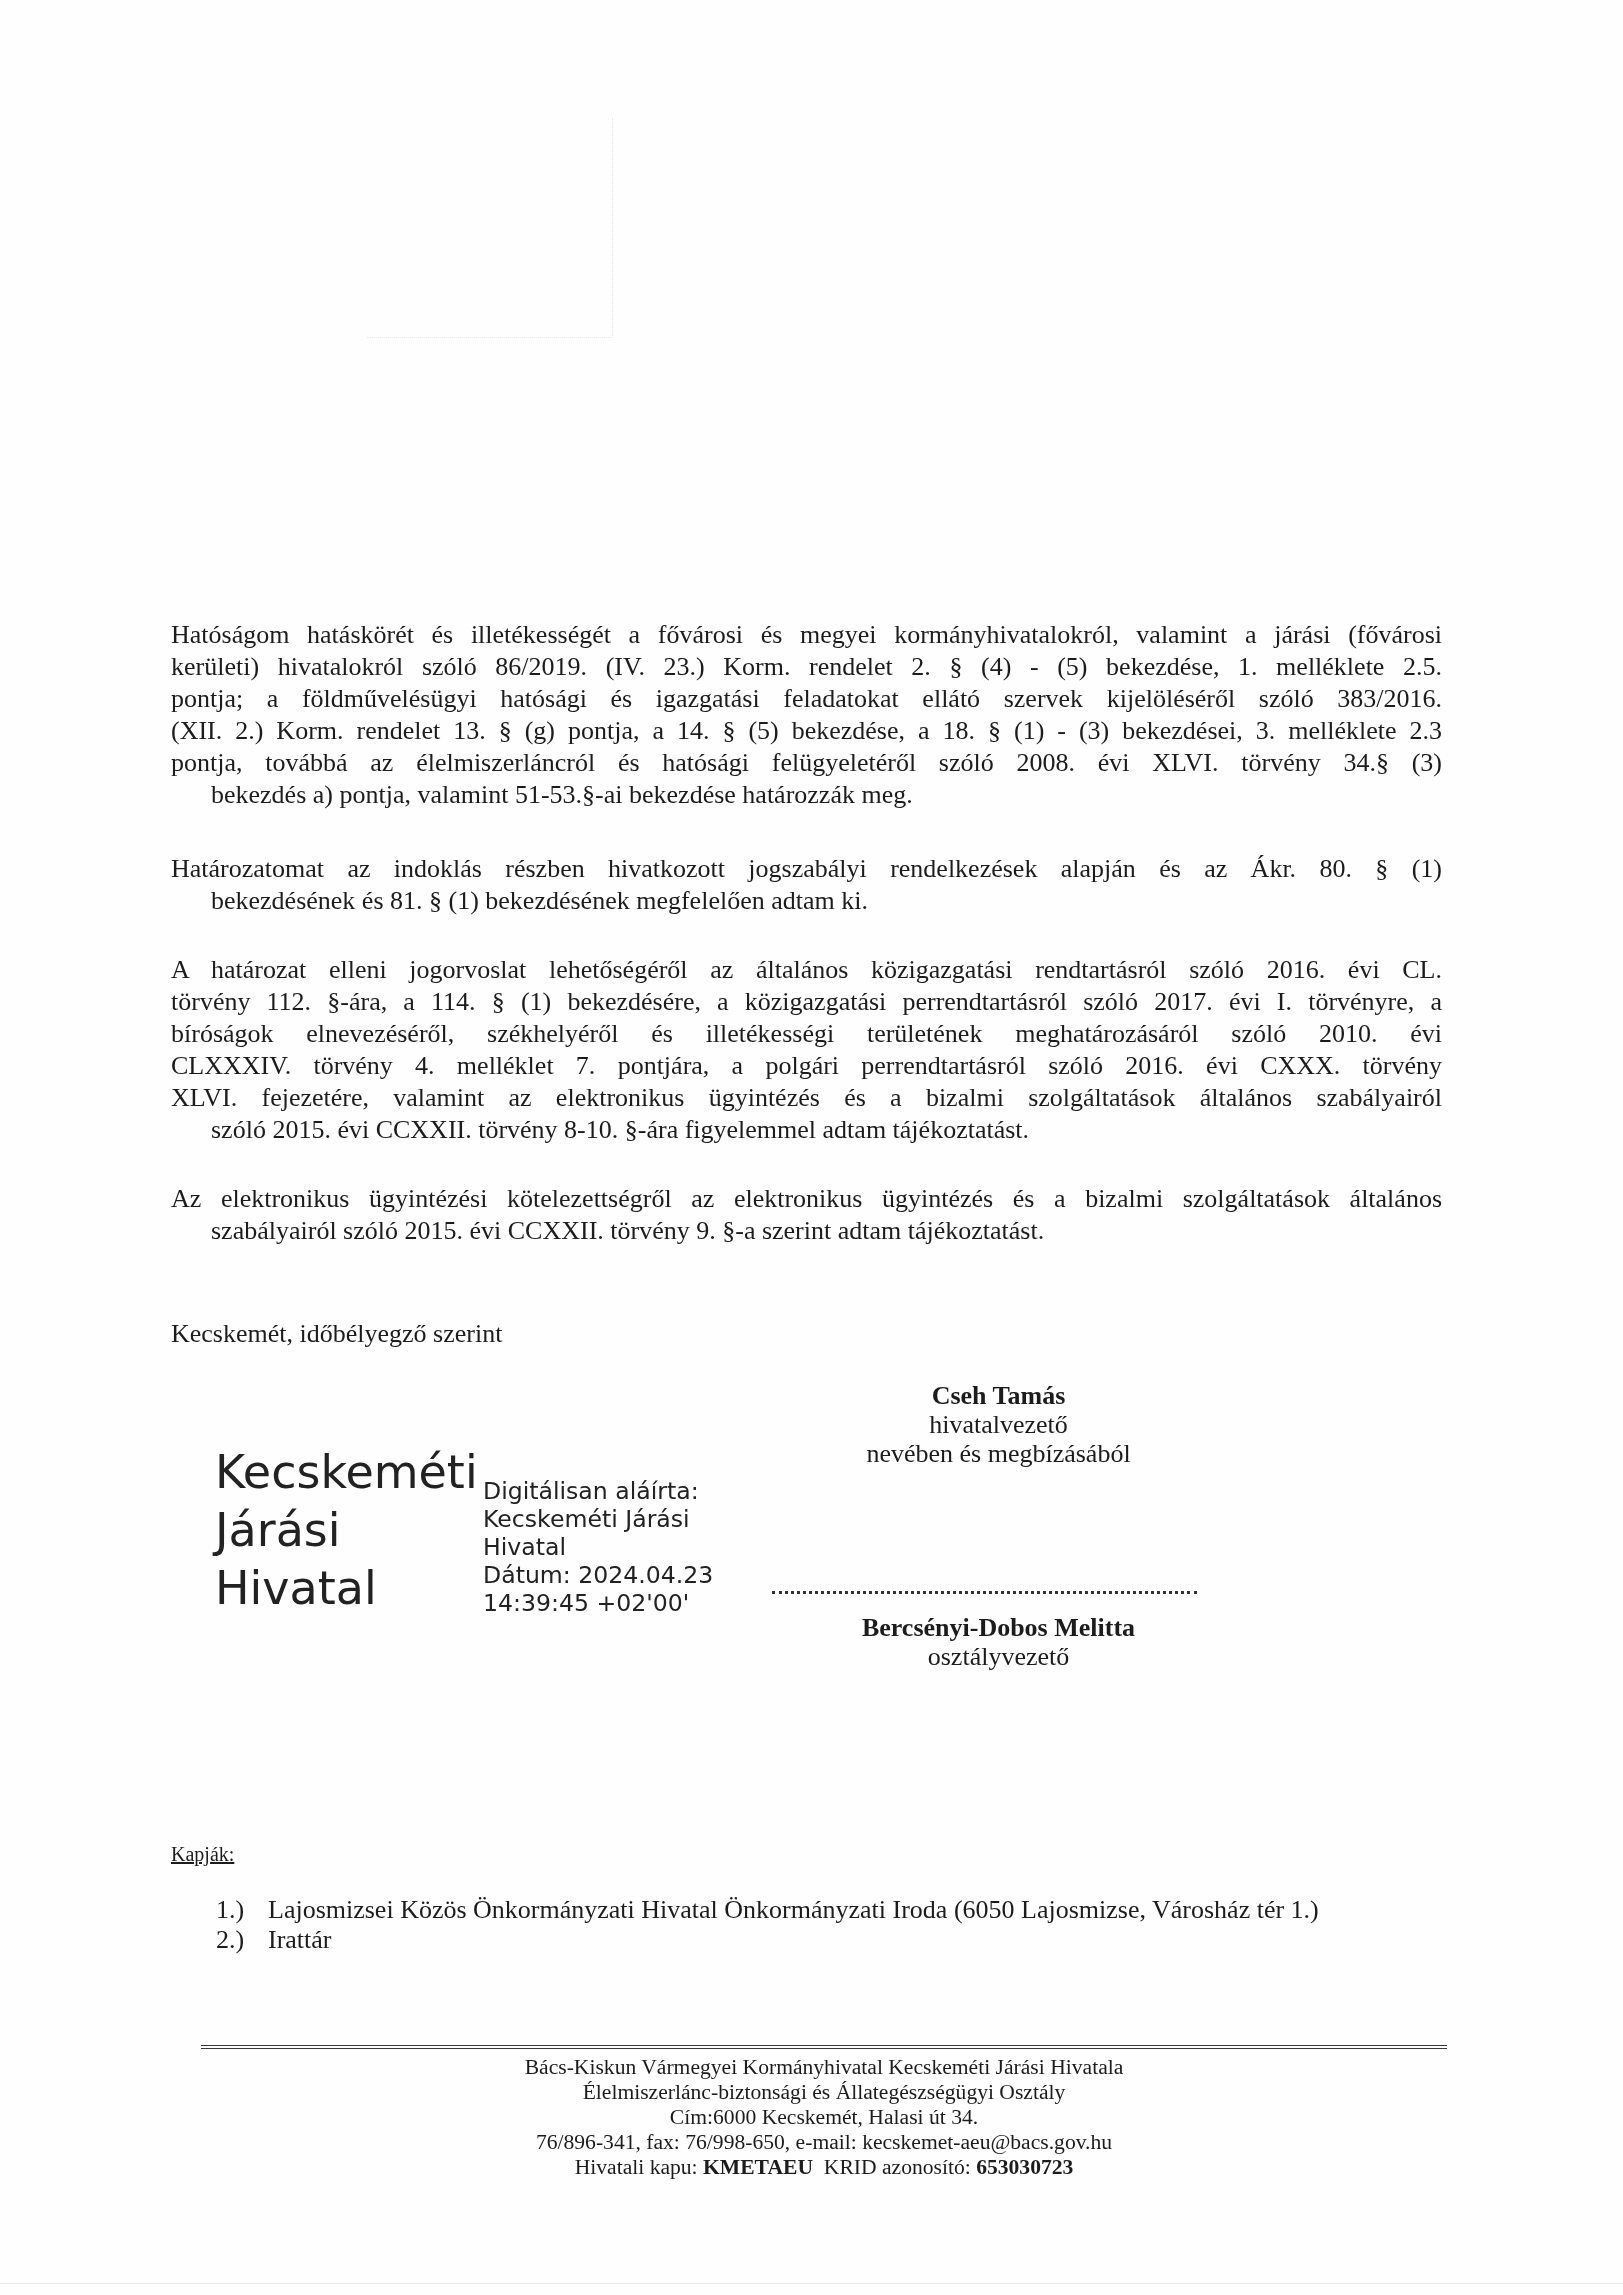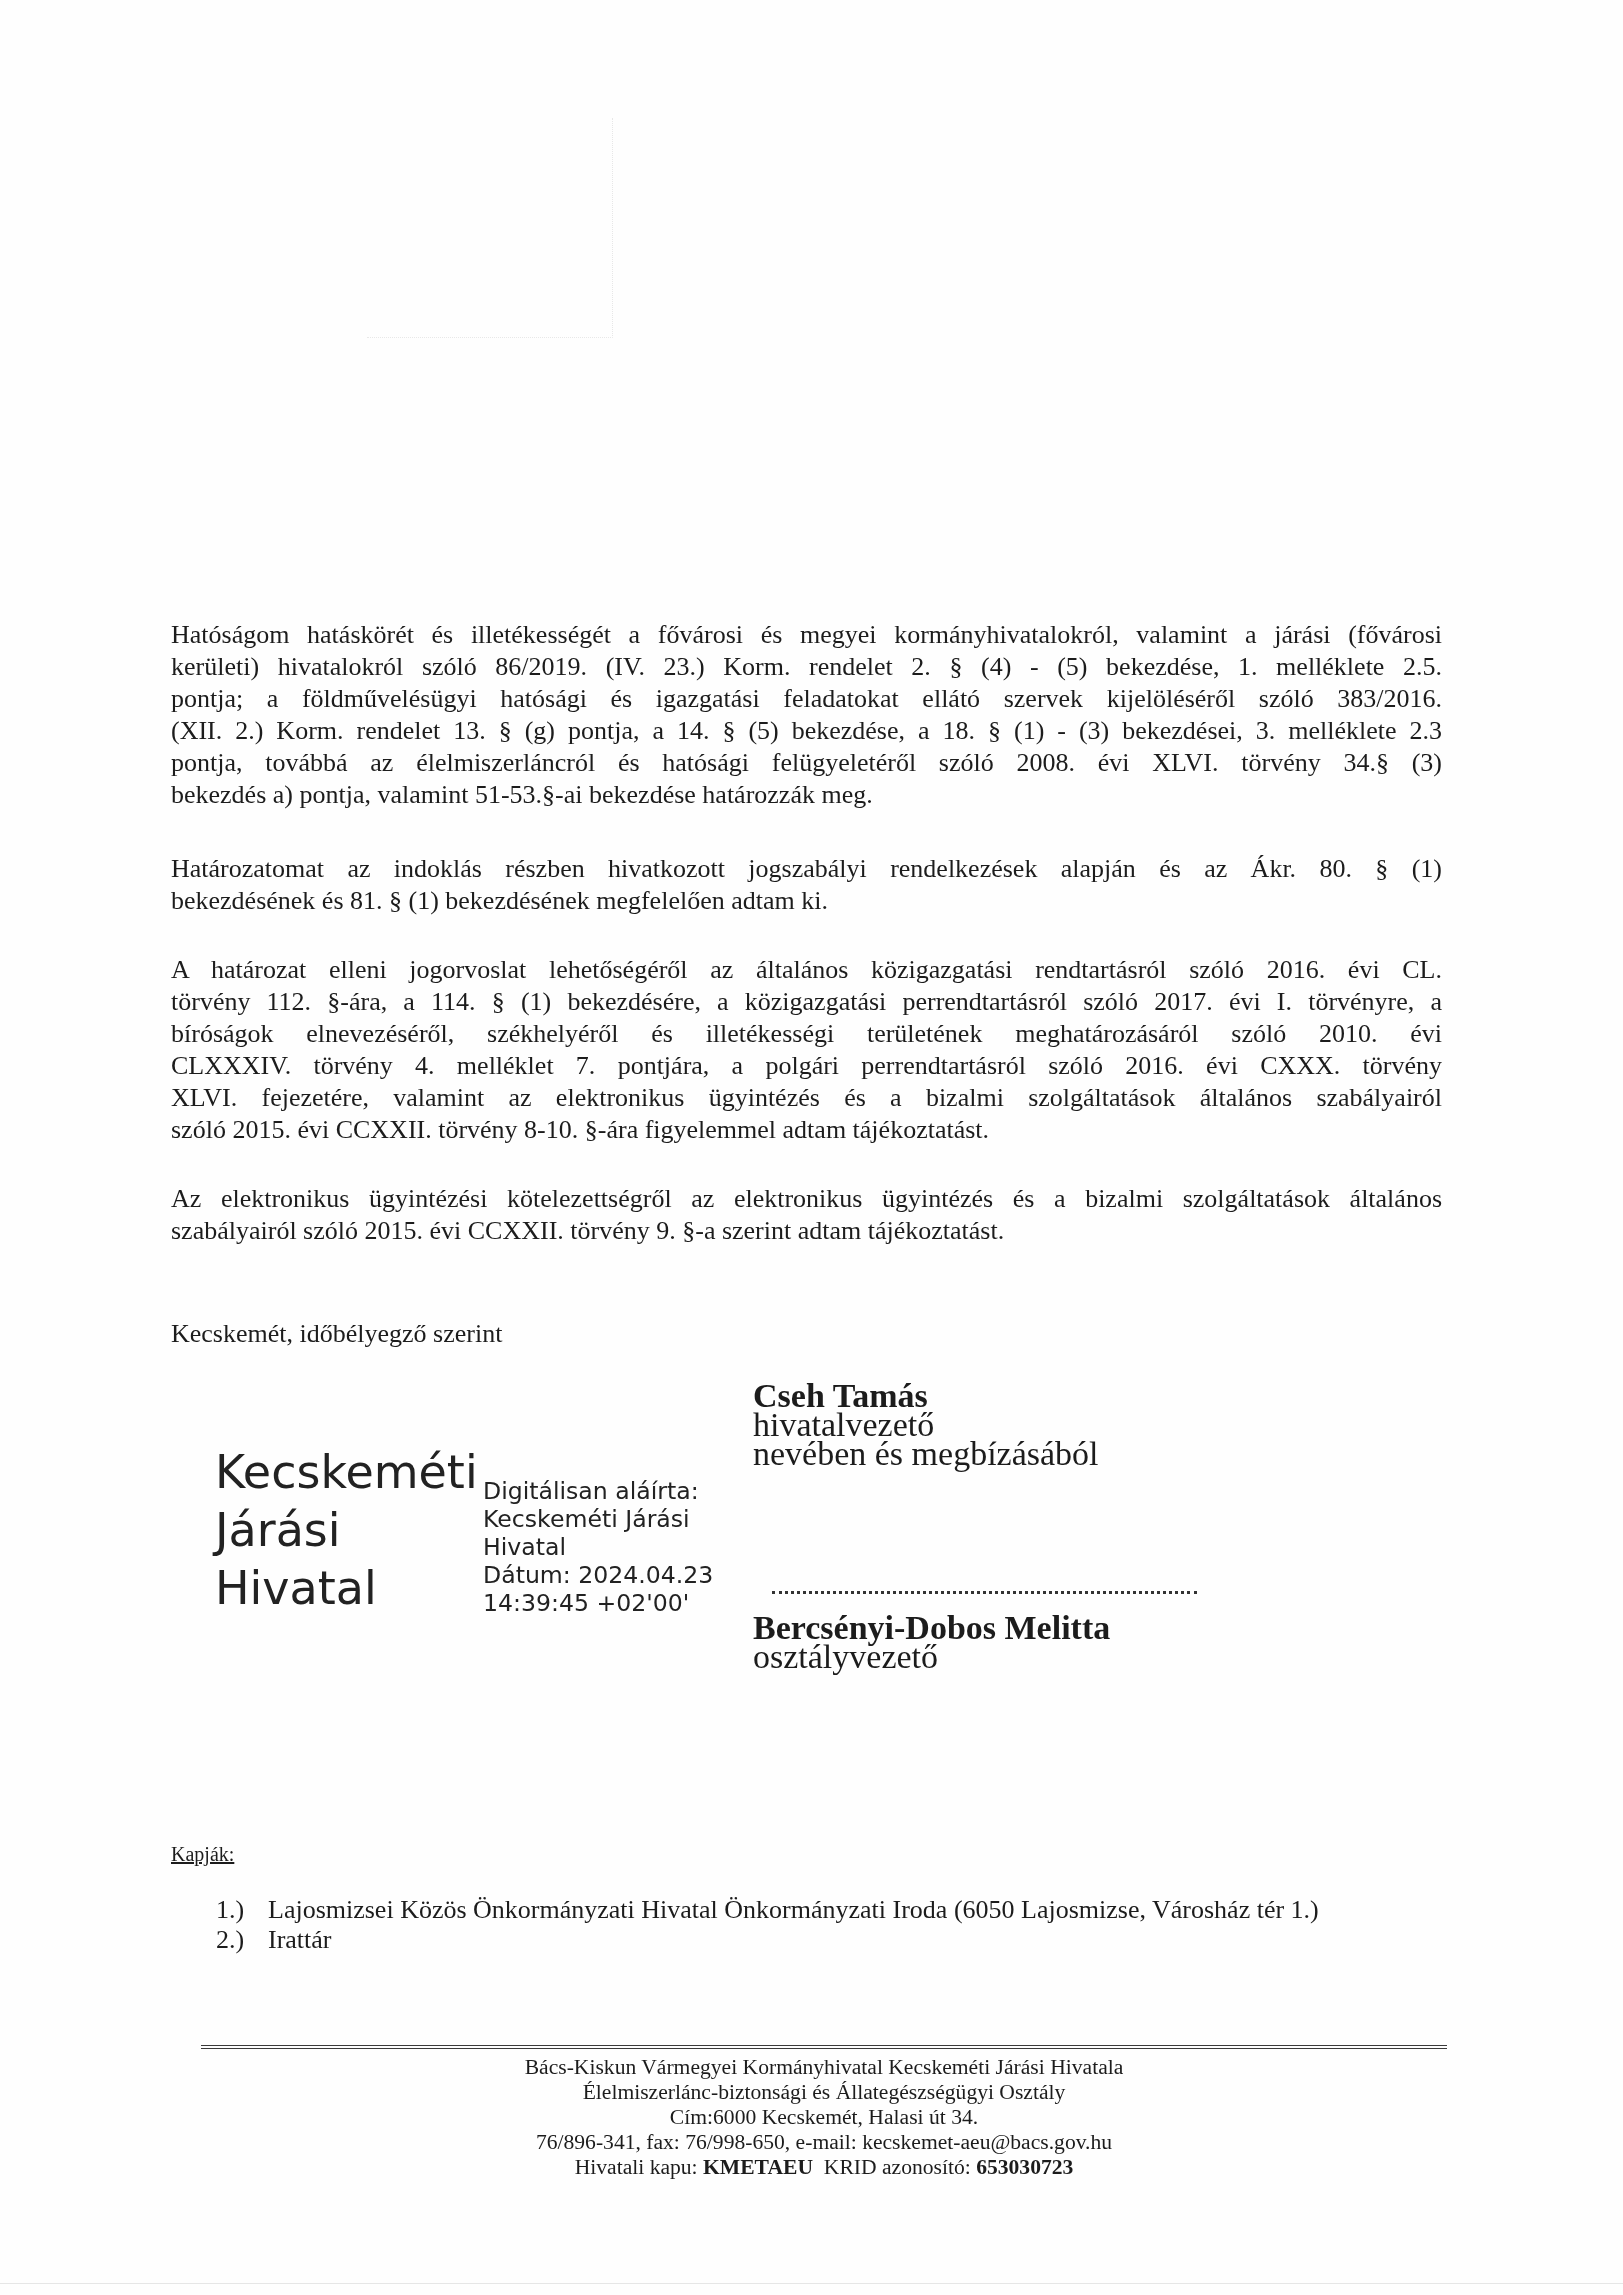--- a/index.html
+++ b/index.html
@@ -16,34 +16,34 @@
   .para {
     position: absolute; left: 171px; width: 1271px;
     font-size: 26px; line-height: 32px; text-align: justify;
     font-stretch: condensed;
   }
   #p1 { top: 619px; }
   #p2 { top: 853px; }
   #p3 { top: 954px; }
   #p4 { top: 1183px; }
   .line { display: block; text-align: justify; text-align-last: justify; }
-  .line.end { text-align-last: left; }
+  .line.end { text-align-last: left; margin-left: 40px; }
   .place-date { position: absolute; left: 171px; top: 1319px; font-size: 26px; }
   .stamp-name {
     position: absolute; left: 215px; top: 1443px;
     font-family: "DejaVu Sans", "Liberation Sans", sans-serif;
     font-size: 46px; line-height: 58px; color: #222;
   }
   .stamp-details {
     position: absolute; left: 483px; top: 1445px;
     font-family: "DejaVu Sans", "Liberation Sans", sans-serif;
     font-size: 23.6px; line-height: 28px; color: #222; margin-top: 32px;
   }
   .sig-block {
-    position: absolute; left: 753px; width: 491px; text-align: left; font-size: 34px; line-height: 29px;
+    position: absolute; left: 753px; width: 491px; text-align: center; font-size: 26px; line-height: 29px;
   }
   #sig-top { top: 1381px; }
   .bold { font-weight: bold; }
   .dots {
     position: absolute; left: 772px; top: 1584px; width: 425px; height: 6.5px;
     border-bottom: 3.3px dotted #333;
   }
   #sig-bottom { top: 1613px; }
   .recipients-title {
     position: absolute; left: 171px; top: 1843px; font-size: 20px; text-decoration: underline;

